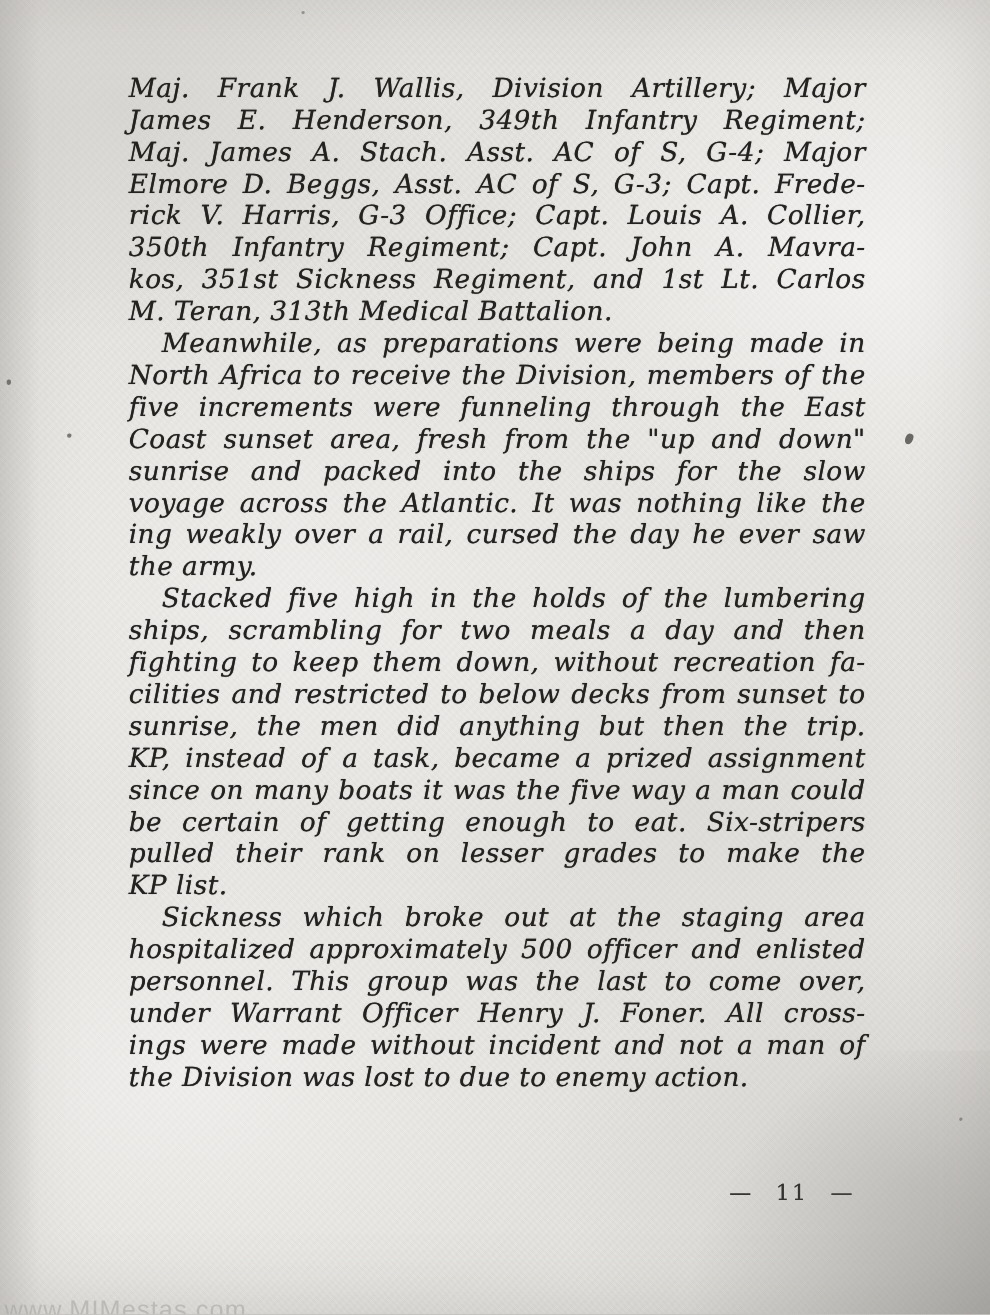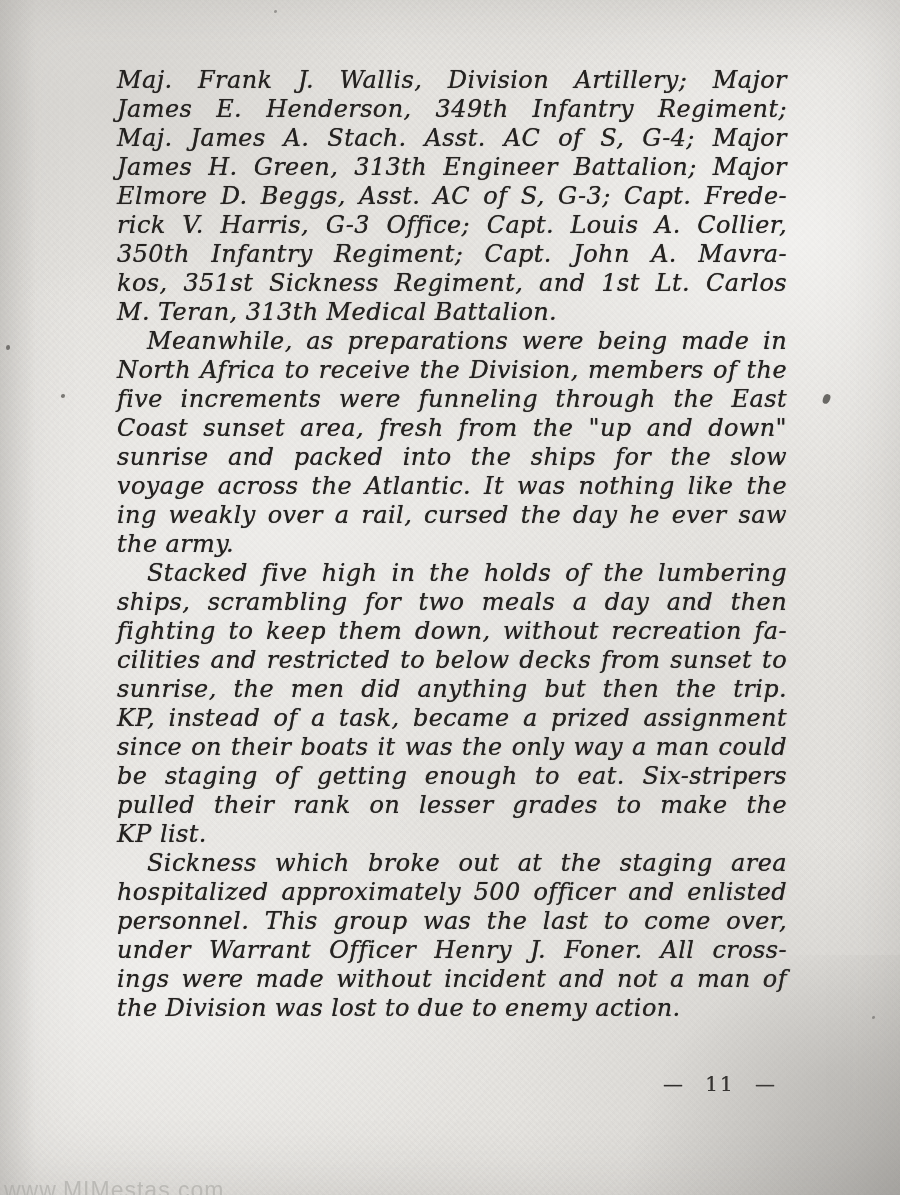--- a/index.html
+++ b/index.html
@@ -96,21 +96,20 @@
 </head>
 <body>
 
 <div class="scan">
 
   <div class="text-block">
       <div class="paragraph">
         <div class="line">Maj. Frank J. Wallis, Division Artillery; Major</div>
         <div class="line">James E. Henderson, 349th Infantry Regiment;</div>
         <div class="line">Maj. James A. Stach. Asst. AC of S, G-4; Major</div>
-        <div class="line">James H. Green, 313th Engineer Battalion; Major</div>
         <div class="line">Elmore D. Beggs, Asst. AC of S, G-3; Capt. Frede-</div>
         <div class="line">rick V. Harris, G-3 Office; Capt. Louis A. Collier,</div>
         <div class="line">350th Infantry Regiment; Capt. John A. Mavra-</div>
         <div class="line">kos, 351st Sickness Regiment, and 1st Lt. Carlos</div>
         <div class="line last">M. Teran, 313th Medical Battalion.</div>
       </div>
       <div class="paragraph">
         <div class="line indent">Meanwhile, as preparations were being made in</div>
         <div class="line">North Africa to receive the Division, members of the</div>
         <div class="line">five increments were funneling through the East</div>
@@ -120,22 +119,22 @@
         <div class="line">ing weakly over a rail, cursed the day he ever saw</div>
         <div class="line last">the army.</div>
       </div>
       <div class="paragraph">
         <div class="line indent">Stacked five high in the holds of the lumbering</div>
         <div class="line">ships, scrambling for two meals a day and then</div>
         <div class="line">fighting to keep them down, without recreation fa-</div>
         <div class="line">cilities and restricted to below decks from sunset to</div>
         <div class="line">sunrise, the men did anything but then the trip.</div>
         <div class="line">KP, instead of a task, became a prized assignment</div>
-        <div class="line">since on their boats it was the only way a man could</div>
-        <div class="line">be staging of getting enough to eat. Six-stripers</div>
+        <div class="line">since on many boats it was the five way a man could</div>
+        <div class="line">be certain of getting enough to eat. Six-stripers</div>
         <div class="line">pulled their rank on lesser grades to make the</div>
         <div class="line last">KP list.</div>
       </div>
       <div class="paragraph">
         <div class="line indent">Sickness which broke out at the staging area</div>
         <div class="line">hospitalized approximately 500 officer and enlisted</div>
         <div class="line">personnel. This group was the last to come over,</div>
         <div class="line">under Warrant Officer Henry J. Foner. All cross-</div>
         <div class="line">ings were made without incident and not a man of</div>
         <div class="line last">the Division was lost to due to enemy action.</div>

